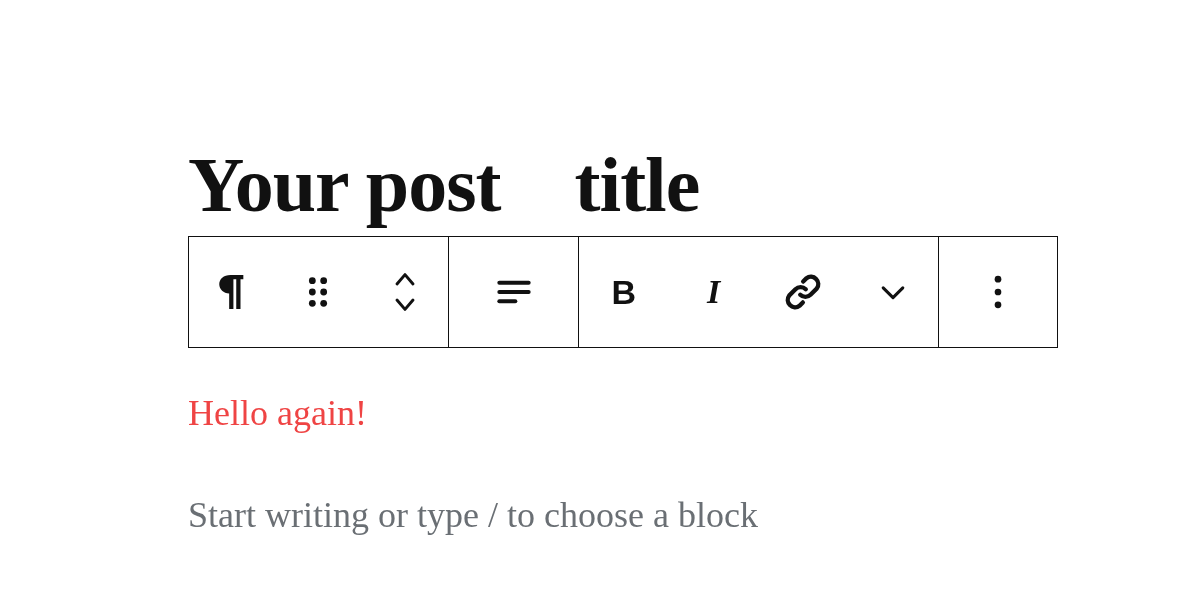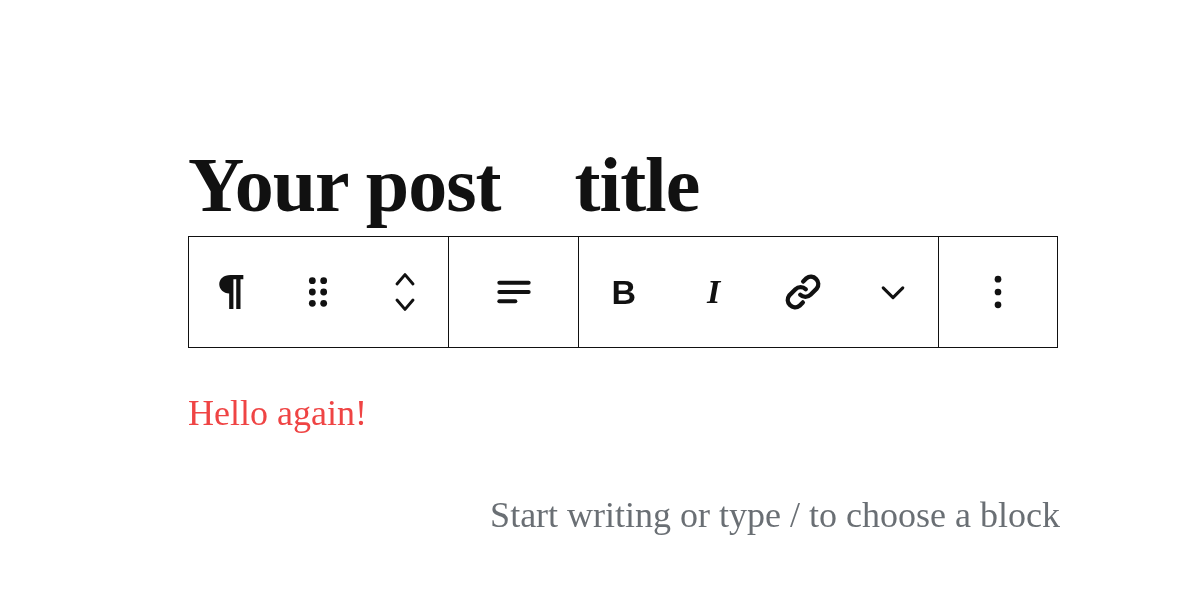--- a/index.html
+++ b/index.html
@@ -7,21 +7,20 @@
     padding: 0;
     width: 1200px;
     height: 612px;
     background: #ffffff;
     font-family: Georgia, "Times New Roman", serif;
     color: #111;
   }
   .editor {
     padding-top: 140px;
     padding-left: 188px;
-    padding-right: 140px;
   }
   .post-title {
     font-size: 78px;
     font-weight: 700;
     letter-spacing: -1px;
     margin: 0 0 6px 0;
     white-space: pre;
     font-family: Georgia, "Times New Roman", serif;
   }
   .toolbar {
@@ -59,21 +58,20 @@
   .content-text {
     margin-top: 44px;
     font-size: 36px;
     font-weight: 400;
     color: #ef4444;
   }
   .placeholder-text {
     margin-top: 60px;
     font-size: 36px;
     color: #6a6f74;
-    text-align: right;
   }
 </style>
 </head>
 <body>
 
 <div class="editor">
 
   <h1 class="post-title">Your post    title</h1>
 
   <div class="toolbar">

